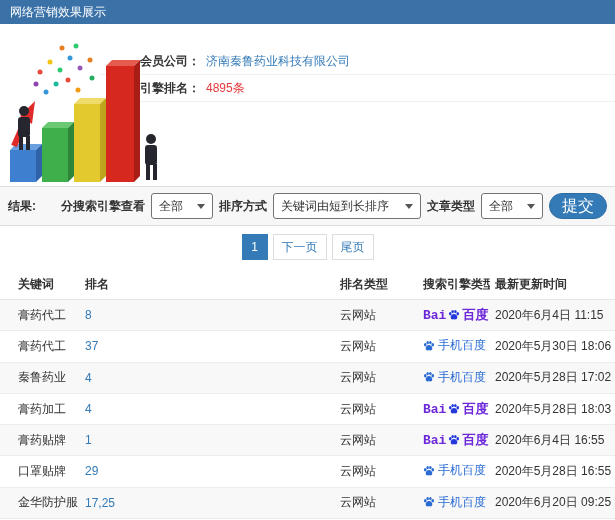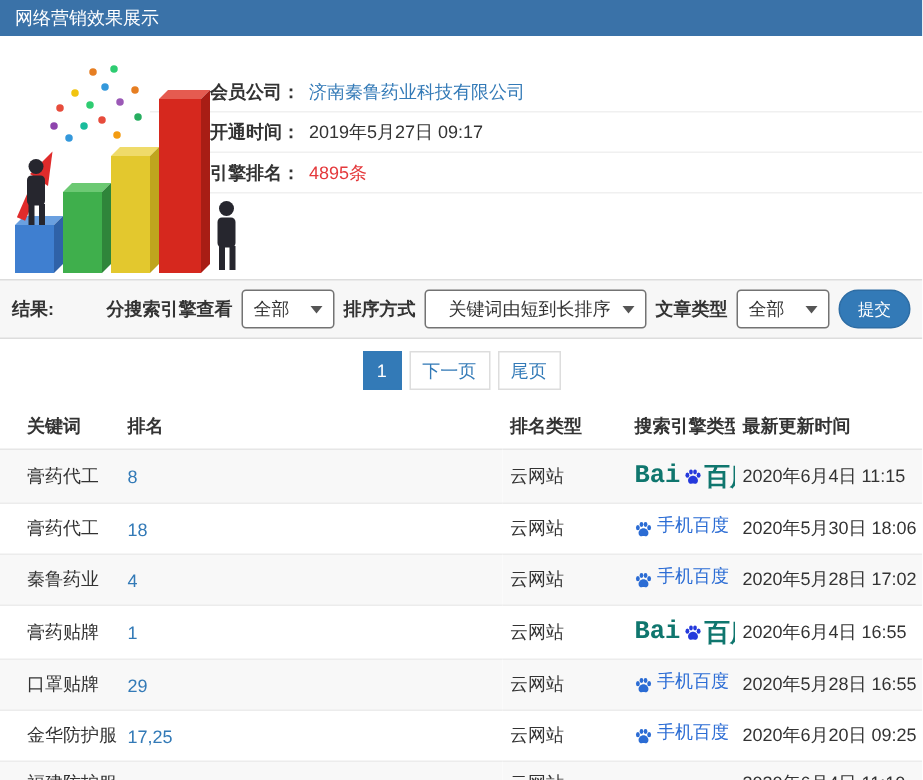--- a/index.html
+++ b/index.html
@@ -27,44 +27,44 @@
   
   .filter-bar { height:40px; background:#f7f7f7; border-top:1px solid #ddd; border-bottom:1px solid #ddd;
     display:flex; align-items:center; padding:0 8px; }
   .result-label { font-weight:bold; margin-right:auto; }
   .filter-controls { display:flex; align-items:center; gap:6px; }
   .flabel { font-weight:bold; white-space:nowrap; }
   .select { display:inline-flex; align-items:center; justify-content:space-between; gap:8px;
     background:#fff; border:1px solid #737373; border-radius:3px; height:26px; padding:0 7px;
     cursor:pointer; white-space:nowrap; }
   .select.narrow { min-width:62px; }
-  .select.wide { min-width:148px;justify-content:flex-end; }
+  .select.wide { min-width:148px; }
   .caret { width:0; height:0; border-left:4px solid transparent; border-right:4px solid transparent; border-top:5px solid #555; }
   .submit-btn { background:#337ab7; border:1px solid #2e6da4; color:#fff; border-radius:13px;
-    height:26px; padding:0 12px; font-size:11px; cursor:pointer; }
+    height:26px; padding:0 12px; font-size:16px; cursor:pointer; }
 
   
   .pagination { display:flex; justify-content:center; gap:5px; padding:8px 0 10px; background:#fff; }
   .page-btn { min-width:26px; height:26px; line-height:24px; text-align:center;
     border:1px solid #ddd; color:#337ab7; padding:0 8px; background:#fff; cursor:pointer; }
   .page-btn.active { background:#337ab7; border-color:#337ab7; color:#fff; }
 
   
   table { width:100%; border-collapse:collapse; table-layout:fixed; }
   th, td { padding:6px 5px; text-align:left; height:28px; white-space:nowrap; overflow:hidden; }
   th { font-weight:bold; color:#333; }
   th:first-child, td:first-child { padding-left:18px; }
   thead tr { border-bottom:1px solid #e6e6e6; }
   tbody tr { border-bottom:1px solid #ececec; }
   tbody tr:nth-child(odd) { background:#f8f8f8; }
   .rank-link { color:#337ab7; cursor:pointer; text-decoration:none; }
   td.engine, th.center { text-align:center;font-family:Liberation Mono, monospace; }
-  .baidu-logo { display:inline-flex; align-items:center; gap:1px; font-weight:bold; font-size:17px; color:#0f766e; }
+  .baidu-logo { display:inline-flex; align-items:center; gap:1px; font-weight:bold; font-size:13px; color:#6d28d9; }
   .baidu-logo .paw { margin:0 1px; }
-  .mobile-logo { display:inline-flex; align-items:flex-end; gap:3px; color:#2b6cd4; font-size:12px; }
+  .mobile-logo { display:inline-flex; align-items:center; gap:3px; color:#2b6cd4; font-size:12px; }
 </style>
 </head>
 <body>
 
 <div class="page">
 
   <div class="topbar">
     <span>网络营销效果展示</span>
   </div>
 
@@ -110,21 +110,20 @@
       <rect x="15" y="104" width="4" height="14" fill="#26262e"></rect>
       <rect x="22" y="104" width="4" height="14" fill="#26262e"></rect>
 
       <circle cx="147" cy="107" r="5" fill="#26262e"></circle>
       <rect x="141" y="113" width="12" height="20" rx="3" fill="#26262e"></rect>
       <rect x="142" y="132" width="4" height="16" fill="#26262e"></rect>
       <rect x="149" y="132" width="4" height="16" fill="#26262e"></rect>
     </svg>
     <div class="info-rows" id="info-rows">
         <div class="info-row"><span class="info-label">会员公司：</span><span class="info-value link">济南秦鲁药业科技有限公司</span></div>
-        <div class="info-row"><span class="info-label">开通时间：</span><span class="info-value text">2019年5月27日 09:17</span></div>
         <div class="info-row"><span class="info-label">搜索引擎排名：</span><span class="info-value highlight">4895条</span></div>
       </div>
   </div>
 
   <div class="filter-bar">
     <span class="result-label">结果:</span>
     <div class="filter-controls">
       <span class="flabel">分搜索引擎查看</span>
       <span class="select narrow">
         <span>全部</span>
@@ -180,21 +179,21 @@
                 <ellipse cx="9.3" cy="5.2" rx="2.5" ry="3.3" fill="#2439dc"></ellipse>
                 <ellipse cx="14.7" cy="5.2" rx="2.5" ry="3.3" fill="#2439dc"></ellipse>
                 <path d="M12 10.2c-3.6 0-6.6 3-6.6 6.3 0 2.7 1.9 4.5 4.2 4.5 1 0 1.6-.3 2.4-.3s1.4.3 2.4.3c2.3 0 4.2-1.8 4.2-4.5 0-3.3-3-6.3-6.6-6.3z" fill="#2439dc"></path>
               </svg>
               <b>百度</b>
             </span></td>
           <td>2020年6月4日 11:15</td>
         </tr>
         <tr>
           <td>膏药代工</td>
-          <td><a class="rank-link">18</a></td>
+          <td><a class="rank-link">37</a></td>
           <td>云网站</td>
           <td class="engine"><span class="mobile-logo">
               <svg class="paw" width="12" height="12" viewBox="0 0 24 24">
                 <ellipse cx="4.5" cy="9.5" rx="2.6" ry="3.4" fill="#2b6cd4"></ellipse>
                 <ellipse cx="19.5" cy="9.5" rx="2.6" ry="3.4" fill="#2b6cd4"></ellipse>
                 <ellipse cx="9.3" cy="5.2" rx="2.5" ry="3.3" fill="#2b6cd4"></ellipse>
                 <ellipse cx="14.7" cy="5.2" rx="2.5" ry="3.3" fill="#2b6cd4"></ellipse>
                 <path d="M12 10.2c-3.6 0-6.6 3-6.6 6.3 0 2.7 1.9 4.5 4.2 4.5 1 0 1.6-.3 2.4-.3s1.4.3 2.4.3c2.3 0 4.2-1.8 4.2-4.5 0-3.3-3-6.3-6.6-6.3z" fill="#2b6cd4"></path>
               </svg>
               <span>手机百度</span>
@@ -211,34 +210,51 @@
                 <ellipse cx="19.5" cy="9.5" rx="2.6" ry="3.4" fill="#2b6cd4"></ellipse>
                 <ellipse cx="9.3" cy="5.2" rx="2.5" ry="3.3" fill="#2b6cd4"></ellipse>
                 <ellipse cx="14.7" cy="5.2" rx="2.5" ry="3.3" fill="#2b6cd4"></ellipse>
                 <path d="M12 10.2c-3.6 0-6.6 3-6.6 6.3 0 2.7 1.9 4.5 4.2 4.5 1 0 1.6-.3 2.4-.3s1.4.3 2.4.3c2.3 0 4.2-1.8 4.2-4.5 0-3.3-3-6.3-6.6-6.3z" fill="#2b6cd4"></path>
               </svg>
               <span>手机百度</span>
             </span></td>
           <td>2020年5月28日 17:02</td>
         </tr>
         <tr>
-          <td>膏药贴牌</td>
-          <td><a class="rank-link">1</a></td>
+          <td>膏药加工</td>
+          <td><a class="rank-link">4</a></td>
           <td>云网站</td>
           <td class="engine"><span class="baidu-logo">
               <b>Bai</b>
               <svg class="paw" width="12" height="12" viewBox="0 0 24 24">
                 <ellipse cx="4.5" cy="9.5" rx="2.6" ry="3.4" fill="#2439dc"></ellipse>
                 <ellipse cx="19.5" cy="9.5" rx="2.6" ry="3.4" fill="#2439dc"></ellipse>
                 <ellipse cx="9.3" cy="5.2" rx="2.5" ry="3.3" fill="#2439dc"></ellipse>
                 <ellipse cx="14.7" cy="5.2" rx="2.5" ry="3.3" fill="#2439dc"></ellipse>
                 <path d="M12 10.2c-3.6 0-6.6 3-6.6 6.3 0 2.7 1.9 4.5 4.2 4.5 1 0 1.6-.3 2.4-.3s1.4.3 2.4.3c2.3 0 4.2-1.8 4.2-4.5 0-3.3-3-6.3-6.6-6.3z" fill="#2439dc"></path>
               </svg>
               <b>百度</b>
             </span></td>
+          <td>2020年5月28日 18:03</td>
+        </tr>
+        <tr>
+          <td>膏药贴牌</td>
+          <td><a class="rank-link">1</a></td>
+          <td>云网站</td>
+          <td class="engine"><span class="baidu-logo">
+              <b>Bai</b>
+              <svg class="paw" width="12" height="12" viewBox="0 0 24 24">
+                <ellipse cx="4.5" cy="9.5" rx="2.6" ry="3.4" fill="#2439dc"></ellipse>
+                <ellipse cx="19.5" cy="9.5" rx="2.6" ry="3.4" fill="#2439dc"></ellipse>
+                <ellipse cx="9.3" cy="5.2" rx="2.5" ry="3.3" fill="#2439dc"></ellipse>
+                <ellipse cx="14.7" cy="5.2" rx="2.5" ry="3.3" fill="#2439dc"></ellipse>
+                <path d="M12 10.2c-3.6 0-6.6 3-6.6 6.3 0 2.7 1.9 4.5 4.2 4.5 1 0 1.6-.3 2.4-.3s1.4.3 2.4.3c2.3 0 4.2-1.8 4.2-4.5 0-3.3-3-6.3-6.6-6.3z" fill="#2439dc"></path>
+              </svg>
+              <b>百度</b>
+            </span></td>
           <td>2020年6月4日 16:55</td>
         </tr>
         <tr>
           <td>口罩贴牌</td>
           <td><a class="rank-link">29</a></td>
           <td>云网站</td>
           <td class="engine"><span class="mobile-logo">
               <svg class="paw" width="12" height="12" viewBox="0 0 24 24">
                 <ellipse cx="4.5" cy="9.5" rx="2.6" ry="3.4" fill="#2b6cd4"></ellipse>
                 <ellipse cx="19.5" cy="9.5" rx="2.6" ry="3.4" fill="#2b6cd4"></ellipse>

